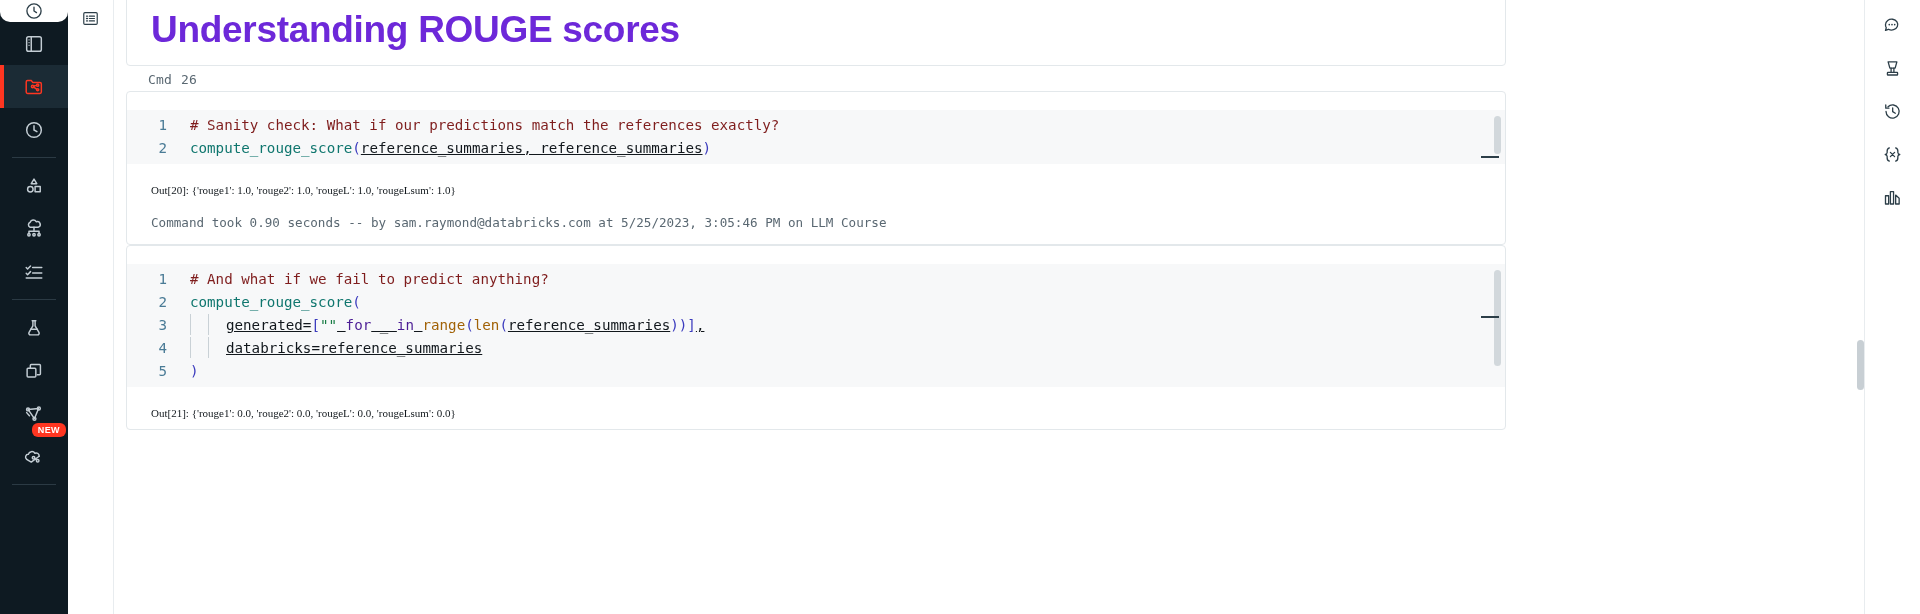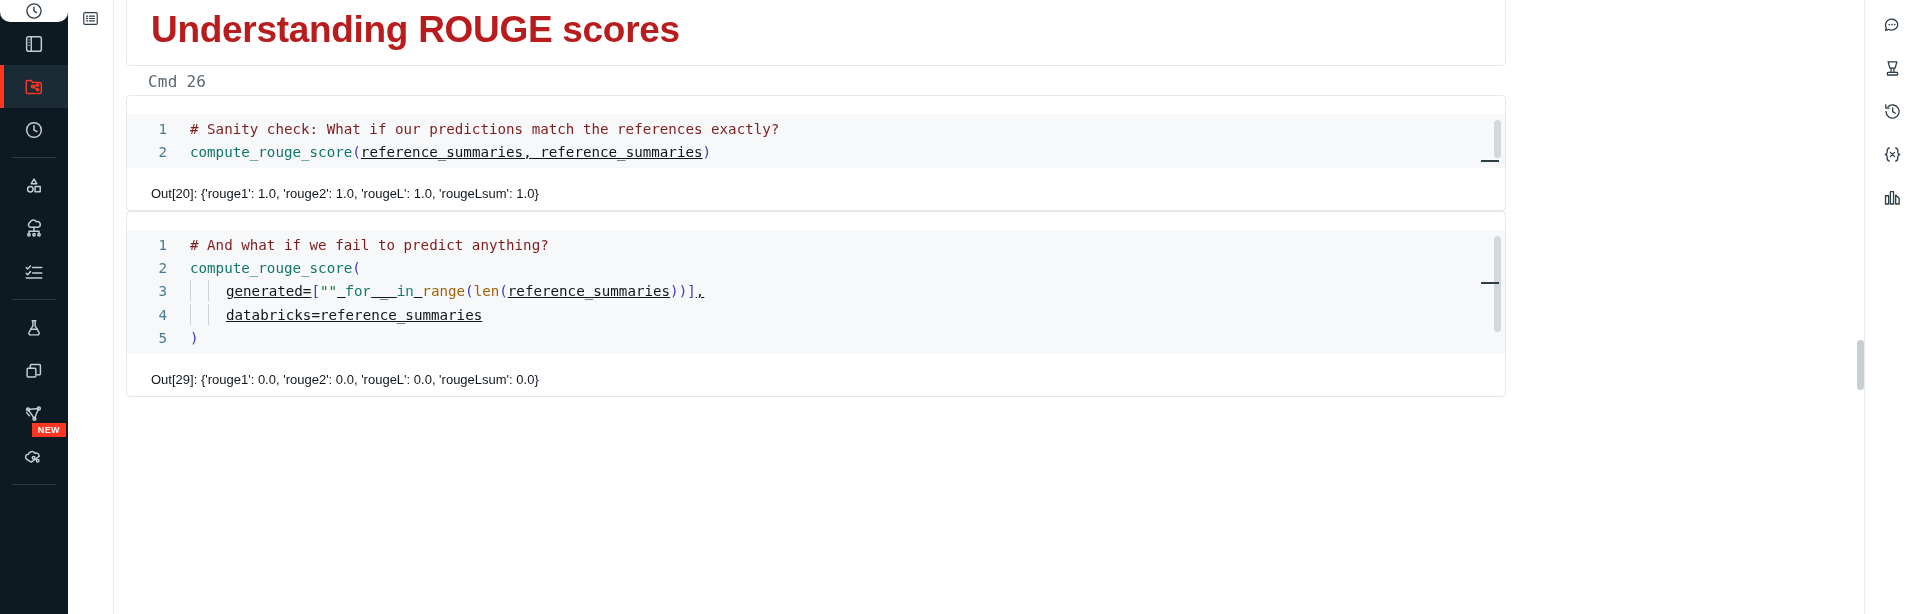--- a/index.html
+++ b/index.html
@@ -40,21 +40,21 @@
     padding-bottom: 1px;
   }
   .rail-divider {
     width: 44px; height: 1px; background: #2B3A44; margin: 6px 0;
   }
   .new-badge {
     position: absolute;
     top: -12px; right: 2px;
     background: #FF3621; color: #fff;
     font-size: 9px; font-weight: bold;
-    padding: 2px 6px; border-radius: 0;
+    padding: 2px 6px; border-radius: 6px;
     letter-spacing: .4px;
     font-family: "Liberation Sans", sans-serif;
   }
 
   
   .toc-rail {
     width: 46px; height: 614px;
     background: #ffffff;
     border-right: 1px solid #E8ECEF;
     flex: none;
@@ -76,21 +76,21 @@
     position: relative;
     overflow: hidden;
     padding-left: 12px;
   }
   .nb-inner { width: 1380px; position: relative; }
 
   .cell-wrap { position: relative; margin-bottom: 0; }
 
   .cmd-label {
     font-family: "DejaVu Sans Mono", monospace;
-    font-size: 16px;
+    font-size: 13px;
     color: #5A6872;
     padding: 6px 0 4px 22px;
     letter-spacing: .2px;
   }
   .cmd-label .num { margin-left: 9px; }
 
   
   .md-cell {
     border: 1px solid #E3E8EB;
     border-radius: 4px;
@@ -98,21 +98,21 @@
     height: 72px;
     margin-top: -6px;
     display: flex; align-items: center;
     padding-left: 24px;
     position: relative;
   }
   .md-title {
     font-family: "Liberation Sans", sans-serif;
     font-size: 37px;
     font-weight: bold;
-    color: #b91c1c;
+    color: #6d28d9;
     letter-spacing: -0.3px;
     line-height: 1.1;
   }
 
   .code-cell {
     border: 1px solid #E3E8EB;
     border-radius: 4px;
     background: #fff;
     position: relative;
     padding-top: 18px;
@@ -138,21 +138,21 @@
     flex: none;
     padding-right: 12px;
     -webkit-user-select: none; user-select: none;
   }
   .code-txt { flex: 1 1 auto; padding-left: 11px; }
   .comment { color: #7f1d1d; }
   .ident   { color: #11171C; text-decoration: underline; }
   .punct   { color: #3B3BBE; }
   .fn      { color: #0f766e; }
   .strlit  { color: #177C43; }
-  .kw      { color: #0f766e; font-family: Liberation Mono, monospace; }
+  .kw      { color: #4c1d95; }
   .builtin { color: #a16207; }
   .indent-guide {
     display: inline-block;
     border-left: 1px solid #C9D1D6;
     height: 21px;
     vertical-align: -5px;
     margin-right: 0;
     width: 0;
   }
   .guide-pad { display: inline-block; width: 17px; }
@@ -166,22 +166,22 @@
   .editor-sb i {
     display: block; background: #D2D8DC; border-radius: 5px;
     width: 7px; margin-left: 1px;
   }
   .dash-handle {
     position: absolute; right: 8px;
     width: 18px; height: 2px; background: #2C3E48;
   }
 
   .out-line {
-    font-family: Liberation Sans, sans-serif;
-    font-size: 13px;
+    font-family: Liberation Serif, serif;
+    font-size: 11px;
     color: #11171C;
     padding: 16px 0 6px 24px;
     white-space: pre;
     line-height: 20px;
   }
   .cmd-footer {
     font-family: "DejaVu Sans Mono", monospace;
     font-size: 12.6px;
     color: #5A6872;
     padding: 8px 0 12px 24px;
@@ -371,20 +371,21 @@
             <div class="code-line">
               <span class="ln">2</span>
               <span class="code-txt"><span class="fn">compute_rouge_score</span><span class="punct">(</span><span class="ident">reference_summaries, reference_summaries</span><span class="punct">)</span></span>
             </div>
             <div class="editor-sb">
               <i style="height:38px;margin-top:2px;"></i>
             </div>
             <div class="dash-handle" style="bottom:6px;right:6px;"></div>
           </div>
           <div class="out-line"><span>Out[20]:</span> <span>{'rouge1': 1.0, 'rouge2': 1.0, 'rougeL': 1.0, 'rougeLsum': 1.0}</span></div>
+          <div class="cmd-footer">Command took 0.90 seconds -- by sam.raymond@databricks.com at 5/25/2023, 3:05:46 PM on LLM Course</div>
         </div>
       </div>
 
       <div class="cell-wrap">
         <div class="code-cell">
           <div class="editor">
 
             <div class="code-line">
               <span class="ln">1</span>
               <span class="code-txt"><span class="comment"># And what if we fail to predict anything?</span></span>
@@ -408,21 +409,21 @@
             <div class="code-line">
               <span class="ln">5</span>
               <span class="code-txt"><span class="punct">)</span></span>
             </div>
 
             <div class="editor-sb">
               <i style="height:96px;margin-top:2px;"></i>
             </div>
             <div class="dash-handle" style="top:52px;right:6px;"></div>
           </div>
-          <div class="out-line"><span>Out[29]:</span> <span>{'rouge1': 0.0, 'rouge2': 0.0, 'rougeL': 0.0, 'rougeLsum': 0.0}</span></div>
+          <div class="out-line"><span>Out[21]:</span> <span>{'rouge1': 0.0, 'rouge2': 0.0, 'rougeL': 0.0, 'rougeLsum': 0.0}</span></div>
         </div>
       </div>
 
     </div>
     <div class="page-sb"></div>
   </div>
 
   <div class="right-rail">
     <div class="rr-item">
       <svg width="21" height="21" viewBox="0 0 24 24">

